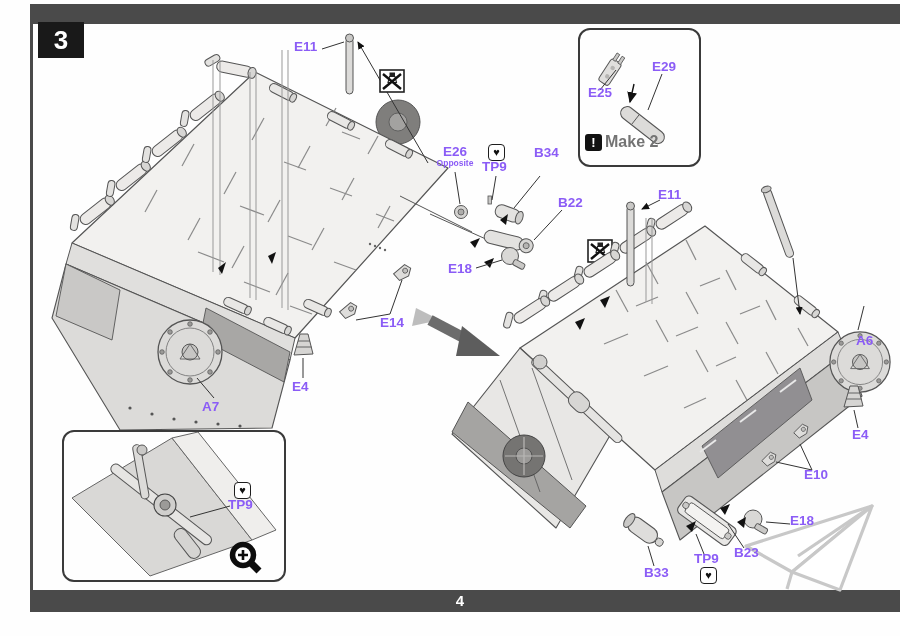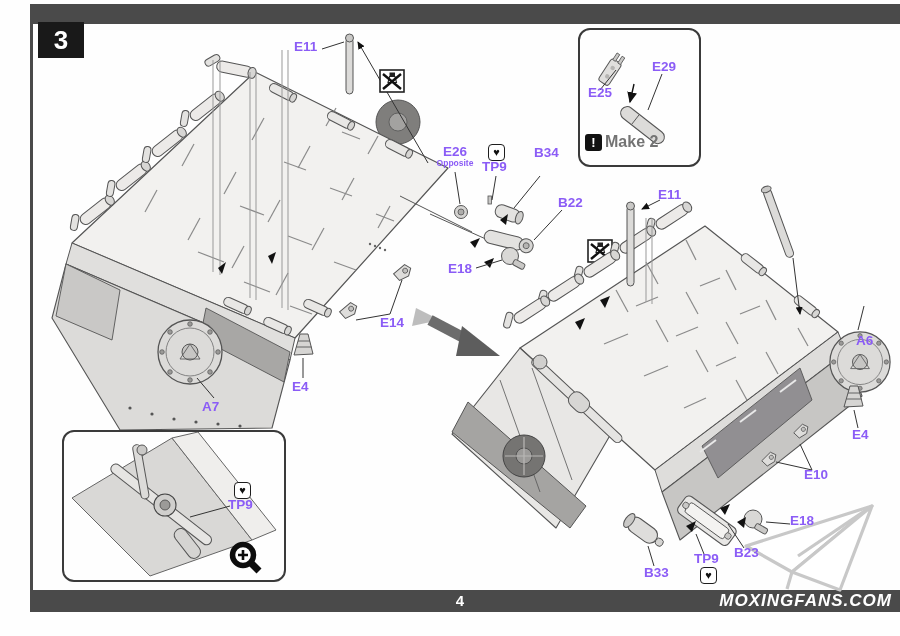--- a/index.html
+++ b/index.html
@@ -33,21 +33,20 @@
 </style>
 </head>
 <body>
 
 <div class="canvas">
 
   <div class="top-bar"></div>
   <div class="left-edge"></div>
   <div class="bottom-bar"></div>
   <div class="page-num">4</div>
-  <div class="brand">MOXINGFANS.COM</div>
   <div class="step-box">
     <span>3</span>
   </div>
 
   <svg class="art" width="900" height="636" viewBox="0 0 900 636">
     <defs>
       <marker id="ah" markerWidth="9" markerHeight="8" refX="7" refY="3.5" orient="auto">
         <path d="M0,0 L8,3.5 L0,7 Z" fill="#111"></path>
       </marker>
       <g id="tool">

